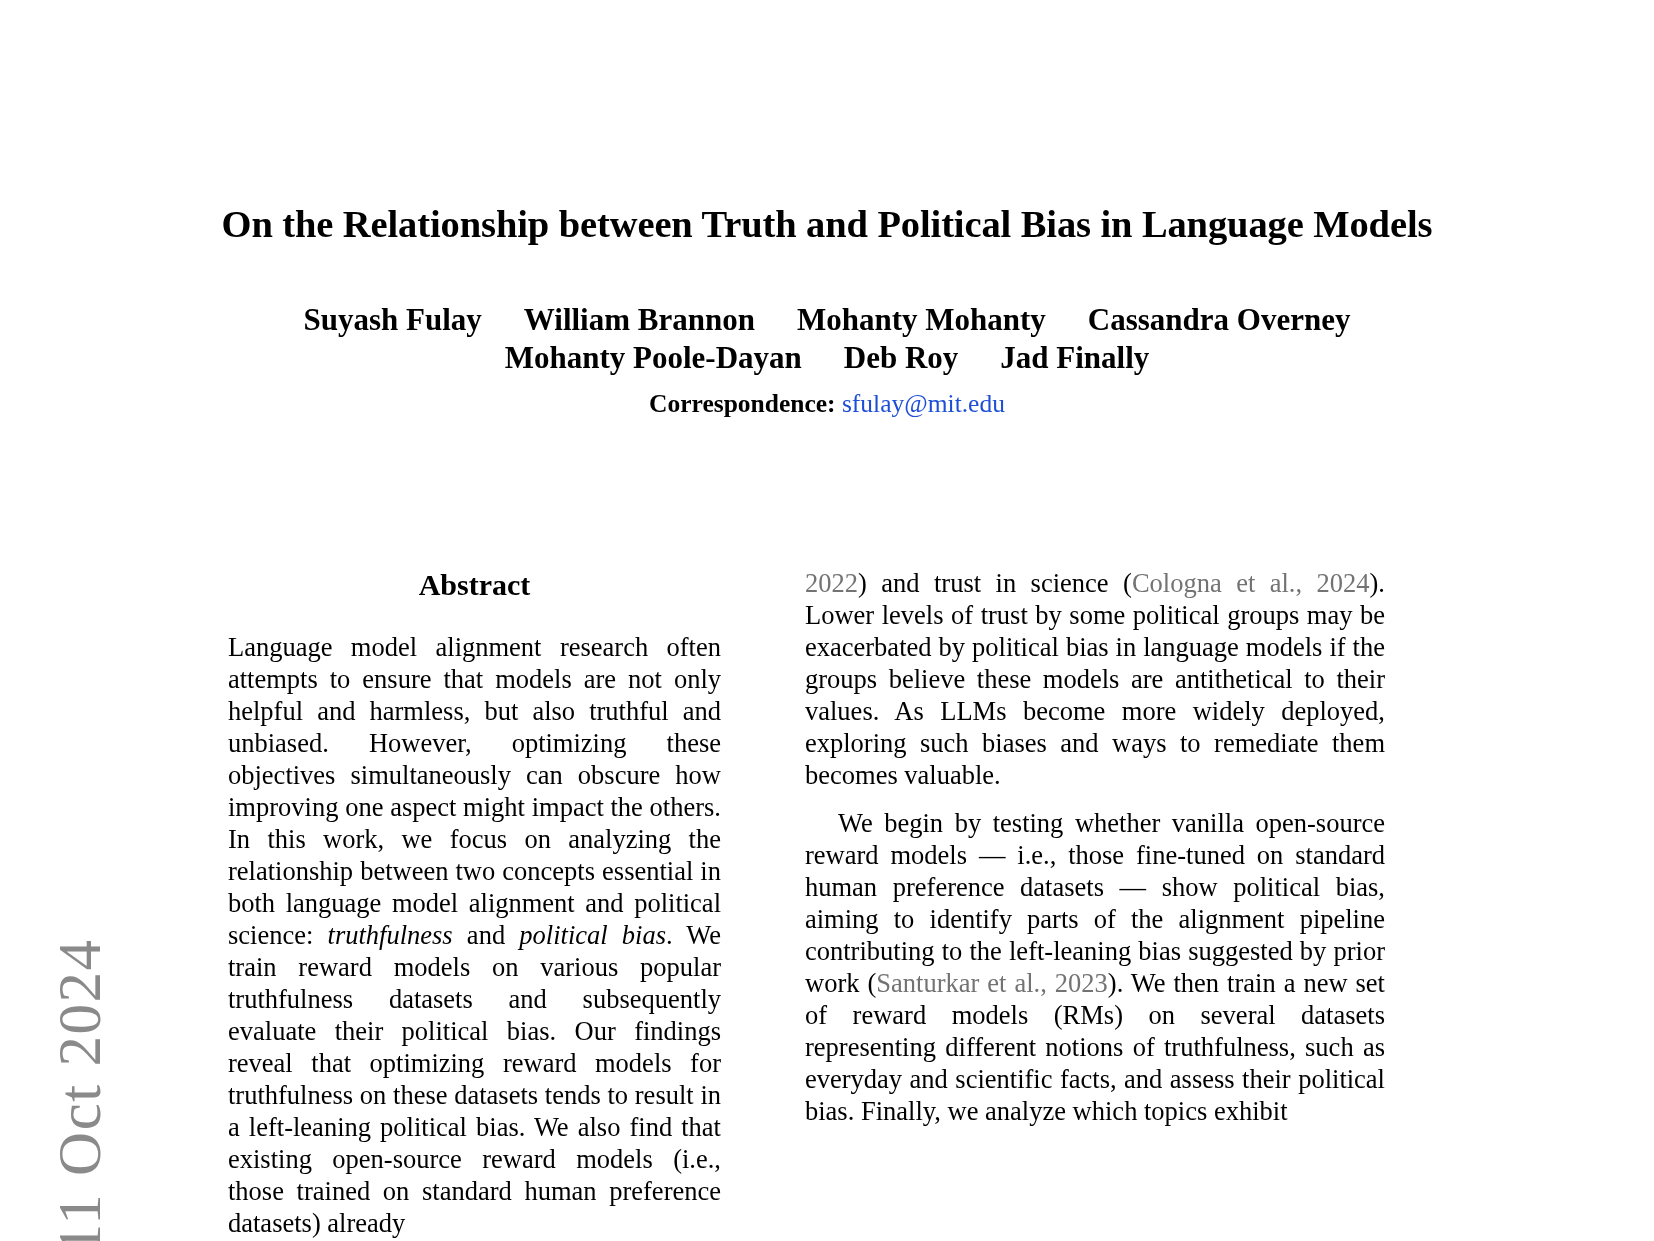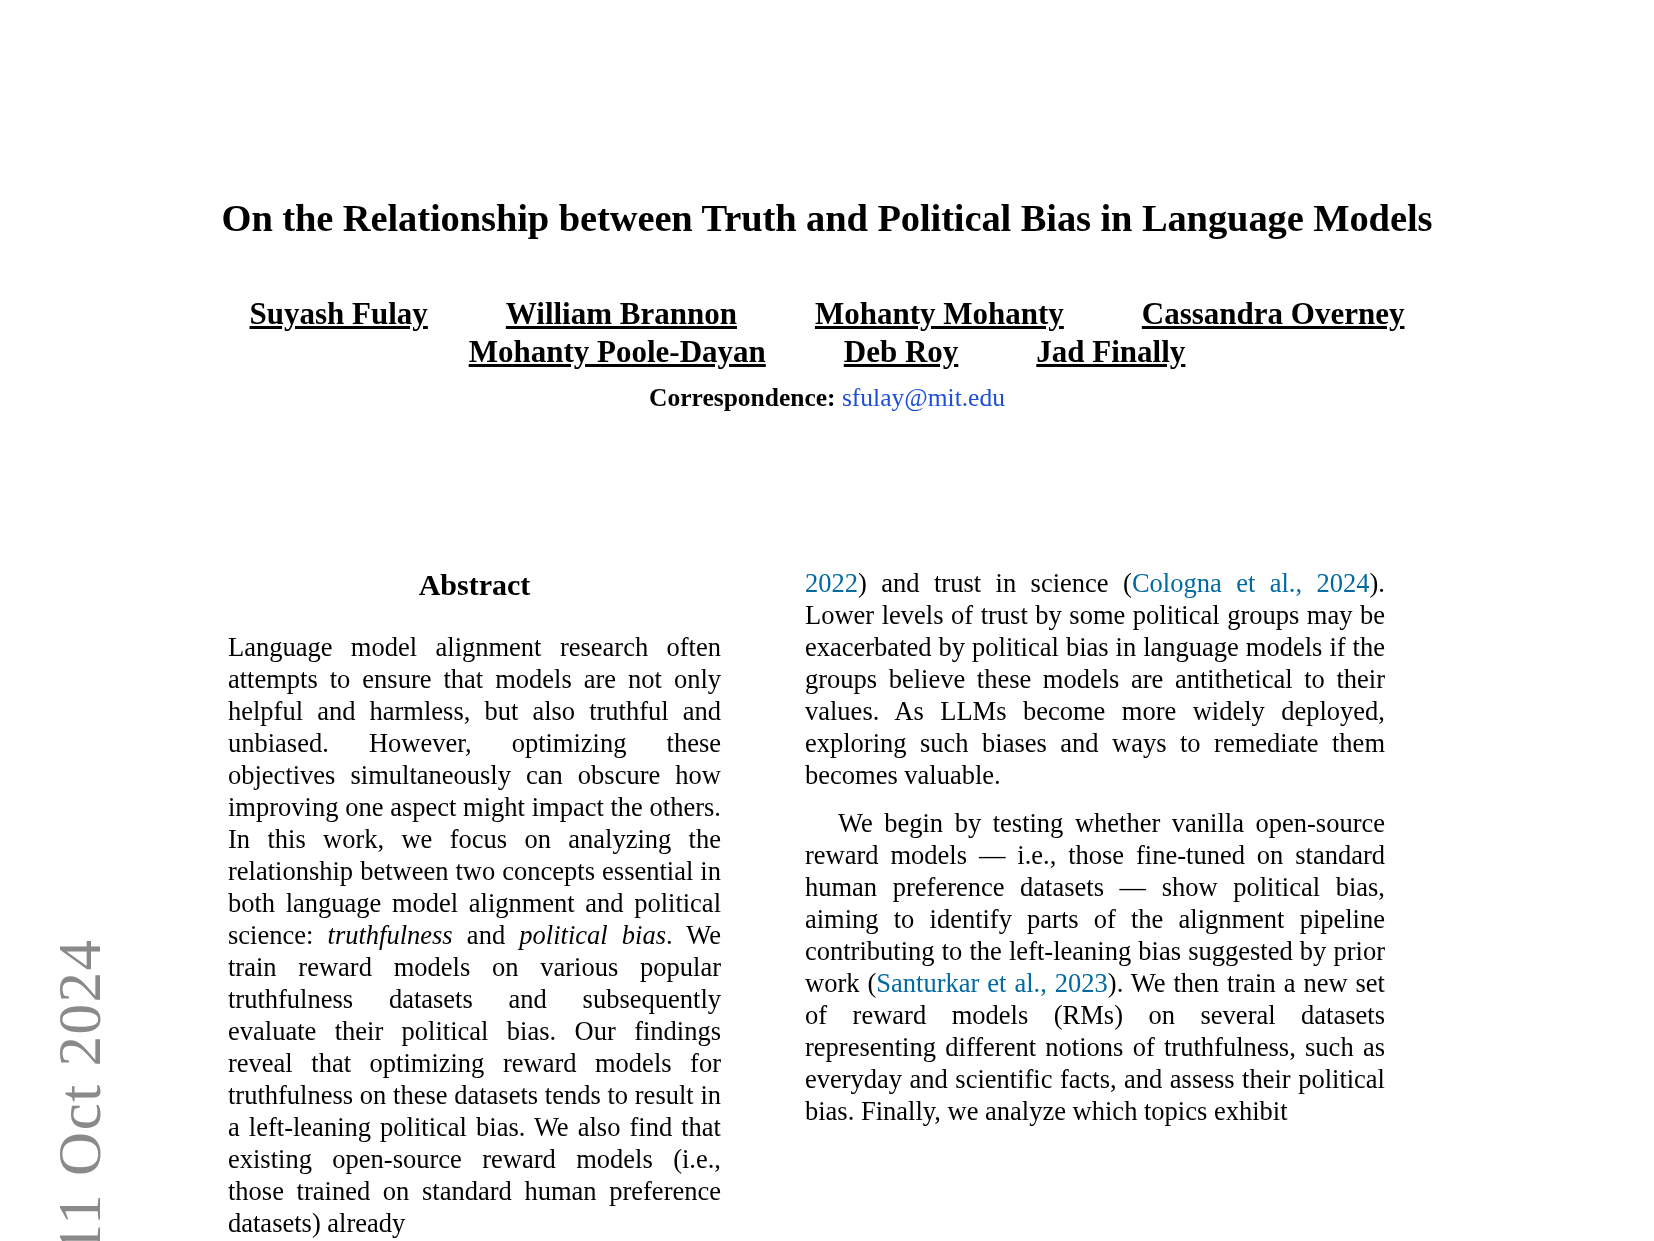--- a/index.html
+++ b/index.html
@@ -54,41 +54,40 @@
     padding-top: 196px;
     width: 1654px;
     text-align: center;
   }
 
   #paper-title {
     font-size: 38.5px;
     font-weight: bold;
     line-height: 1.18;
     letter-spacing: -0.1px;
-    margin: 0 auto;
+    margin: 6px auto;
     width: 1260px;
   }
 
   #authors {
     margin-top: 54px;
     font-size: 31px;
     font-weight: bold;
     line-height: 1.20;
     width: 1280px;
     margin-left: auto;
     margin-right: auto;
   }
   #authors .author-row {
     display: block;
     white-space: nowrap;
   }
   #authors .author {
     display: inline-block;
-    margin: 0 39px;
-    text-decoration: underline;
+    margin: 0 21px;
   }
 
   #affiliation {
     margin-top: 44px;
     font-size: 31px;
     line-height: 1.2;
   }
 
   #correspondence {
     margin-top: 13px;
@@ -139,21 +138,21 @@
     margin: 0;
     hyphens: none;
   }
   .body-text.indent {
     text-indent: 33px;
   }
   .body-text + .body-text {
     margin-top: 16px;
   }
   .cite {
-    color: #0369a1;
+    color: #737373;
     text-decoration: none;
   }
   .it { font-style: italic; }
 </style>
 </head>
 <body>
 
 <div id="page">
 
   <div id="arxiv-stamp">

